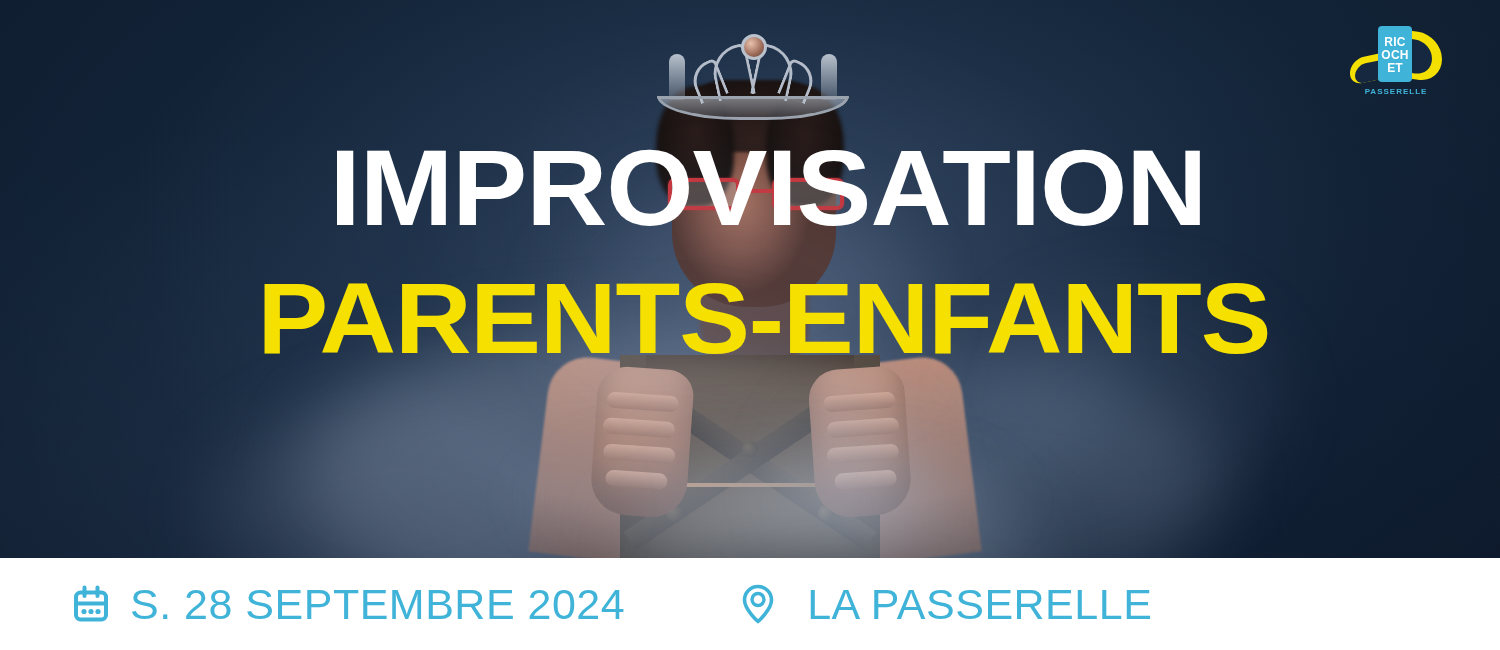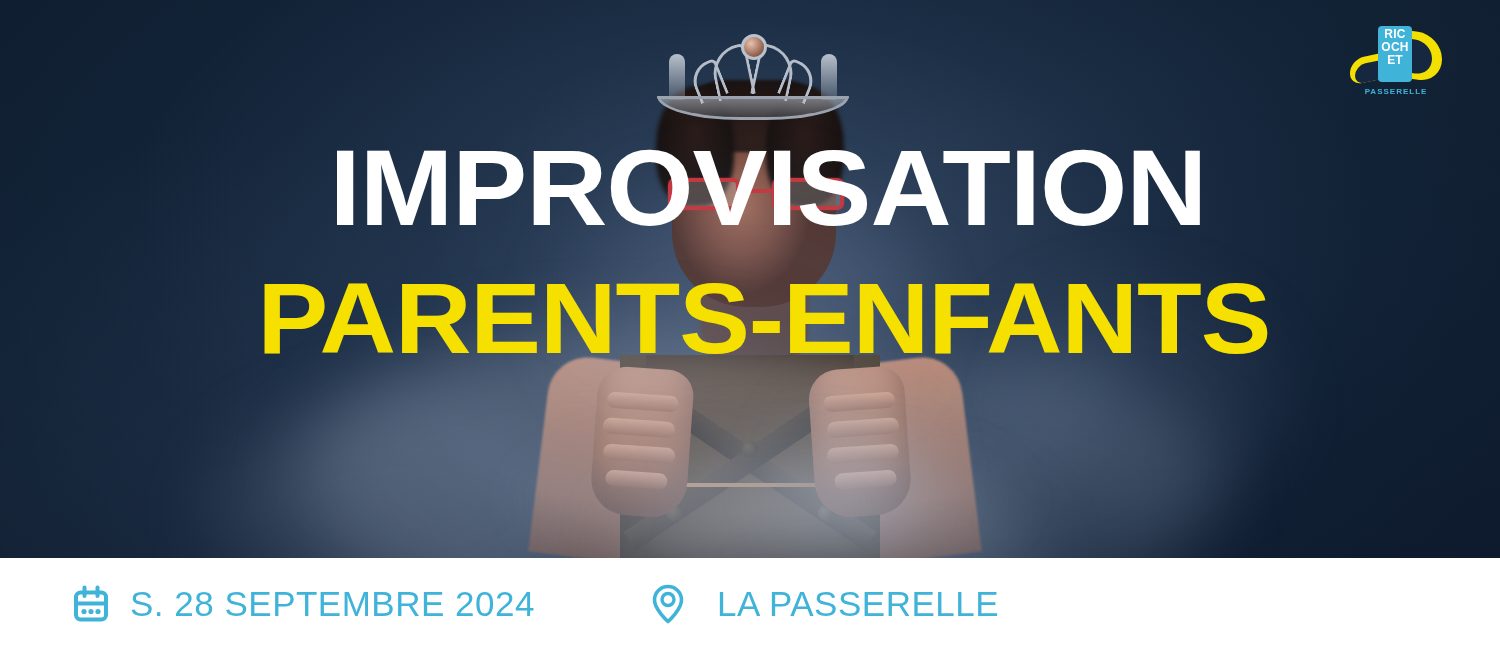--- a/index.html
+++ b/index.html
@@ -286,21 +286,21 @@
   .logo-card {
     position: absolute;
     left: 28px; top: 4px;
     width: 34px; height: 56px;
     background: #3fb3d8;
     border-radius: 4px;
     z-index: 2;
     display: flex;
     flex-direction: column;
     align-items: center;
-    justify-content: flex-start;
+    justify-content: center;
     padding-top: 2px;
   }
   .logo-card span {
     color: #ffffff;
     font-weight: 700;
     font-size: 12px;
     line-height: 13px;
     letter-spacing: 0.2px;
   }
   .logo-assoc {
@@ -327,21 +327,21 @@
   .info-item {
     display: flex;
     align-items: center;
     gap: 18px;
   }
   .info-item.date { margin-left: 70px; }
   .info-item.time { margin-left: 80px; }
   .info-item.place { margin-left: 112px; gap: 28px; }
   .info-text {
     color: #3fb3d8;
-    font-size: 35px;
+    font-size: 43px;
     font-weight: 400;
     letter-spacing: 0.5px;
     white-space: nowrap;
   }
   .icon-box {
     width: 42px; height: 42px;
     display: flex; align-items: center; justify-content: center;
     flex: 0 0 auto;
   }
   .icon-box svg { display: block; }

